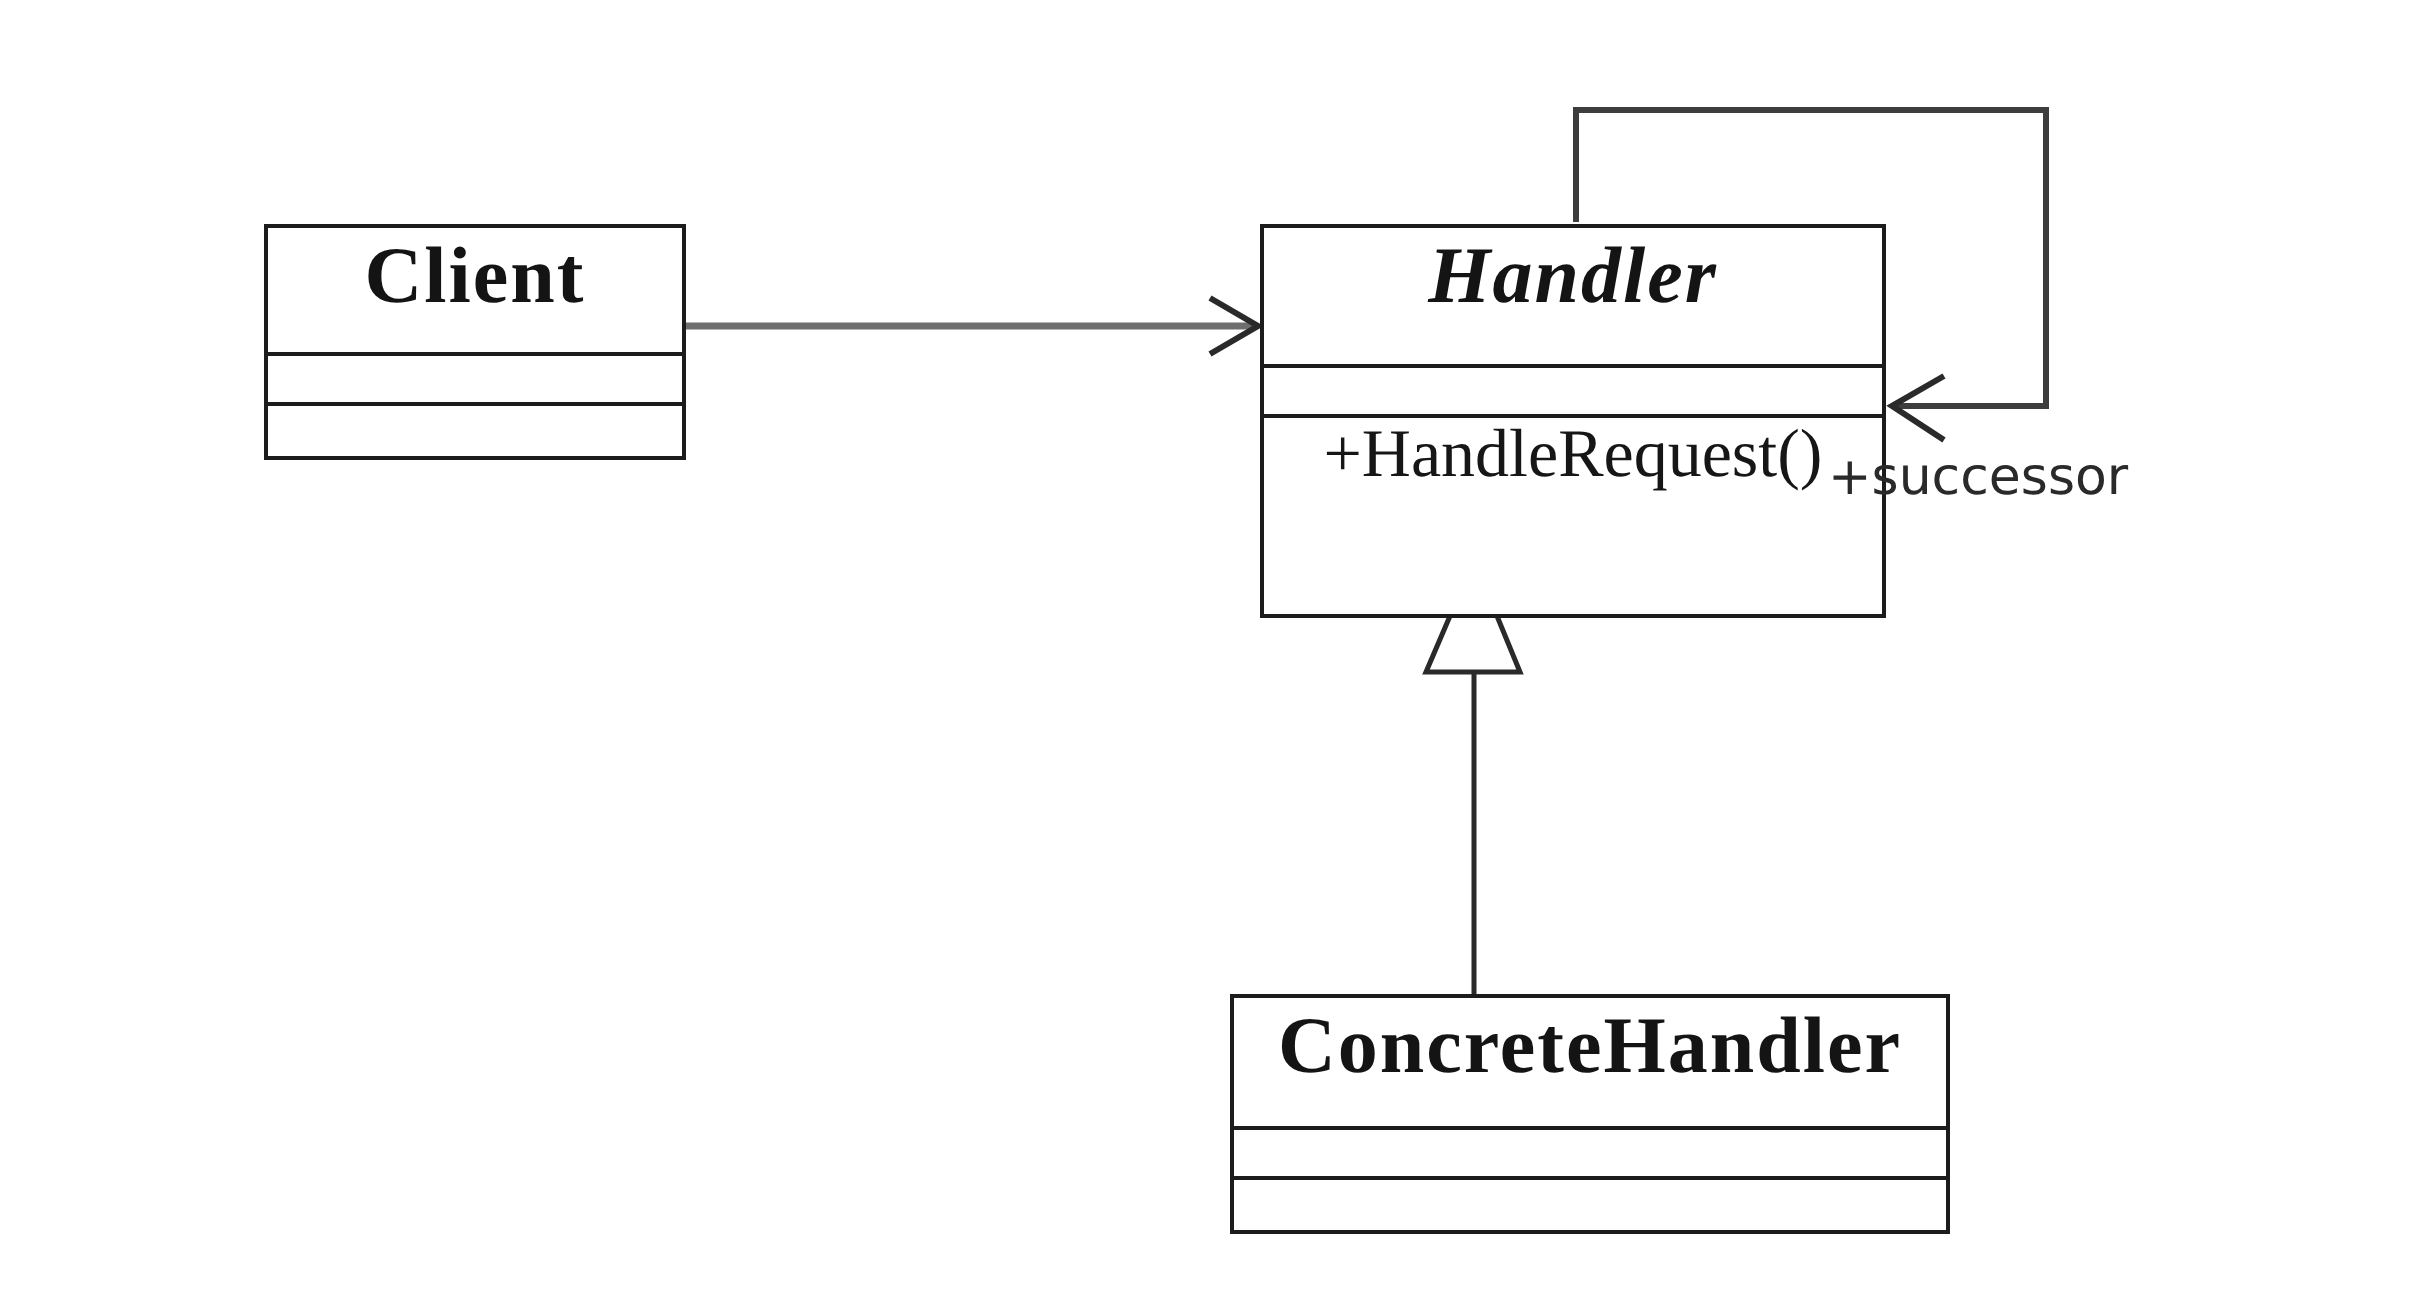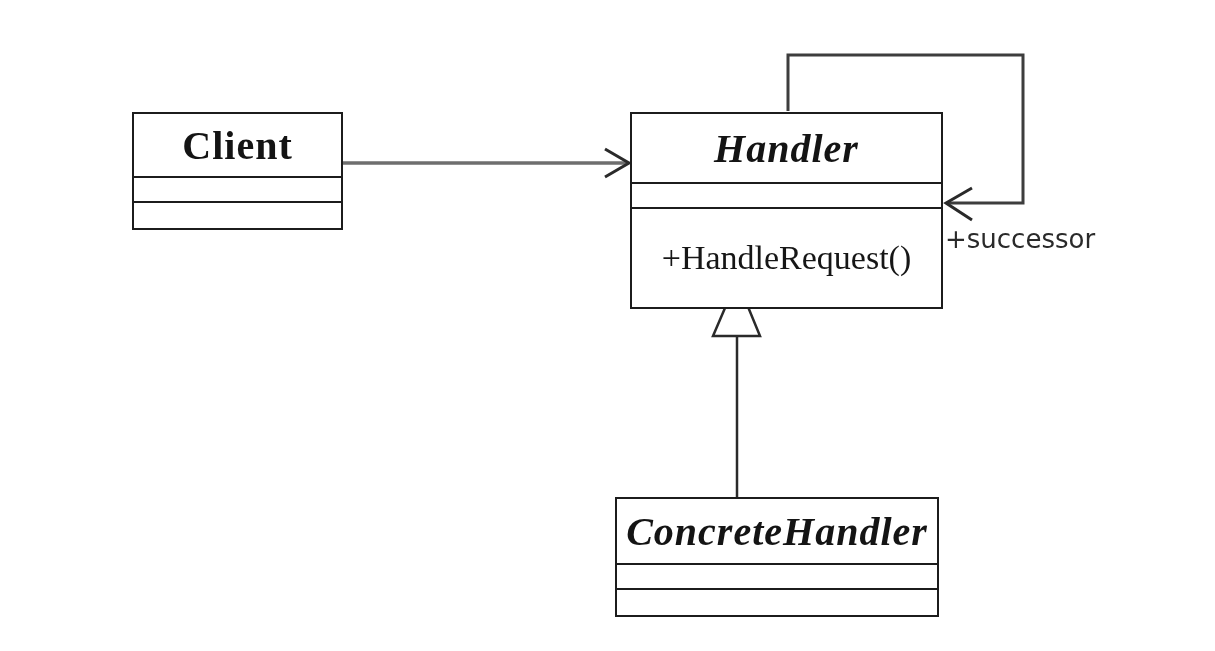--- a/index.html
+++ b/index.html
@@ -21,21 +21,20 @@
     position: absolute;
     box-sizing: border-box;
     background: #ffffff;
     border: 2px solid #1c1c1c;
     display: flex;
     flex-direction: column;
   }
   .compartment {
     box-sizing: border-box;
     display: flex;
-    align-items: center;
     justify-content: center;
     overflow: hidden;
   }
   .compartment + .compartment { border-top: 2px solid #1c1c1c; }
   .class-title {
     font-weight: bold;
     font-size: 40px;
     letter-spacing: 1px;
     color: #141414;
     white-space: nowrap;
@@ -57,26 +56,26 @@
   #box-client  { left: 132px; top: 112px; width: 211px; height: 118px; }
   #box-client  .c-title { height: 62px; }
   #box-client  .c-mid   { height: 25px; }
   #box-client  .c-bot   { flex: 1; }
 
   #box-handler { left: 630px; top: 112px; width: 313px; height: 197px; }
   #box-handler .c-title { height: 68px; }
   #box-handler .c-mid   { height: 25px; }
   #box-handler .c-bot   { flex: 1; }
 
-  #box-concrete { left: 615px; top: 497px; width: 324px; height: 120px; font-style: italic; }
+  #box-concrete { left: 615px; top: 497px; width: 360px; height: 120px; }
   #box-concrete .c-title { height: 64px; }
   #box-concrete .c-mid   { height: 25px; }
   #box-concrete .c-bot   { flex: 1; }
 
-  #successor-label { left: 945px; top: 224px; }
+  #successor-label { left: 914px; top: 224px; }
 </style>
 </head>
 <body>
 
 <div class="canvas">
 
   <svg class="arrow-layer" viewBox="0 0 1215 651" xmlns="http://www.w3.org/2000/svg">
 
     <g>
       <line x1="343" y1="163" x2="627" y2="163" stroke="#6e6e6e" stroke-width="3.5"></line>

